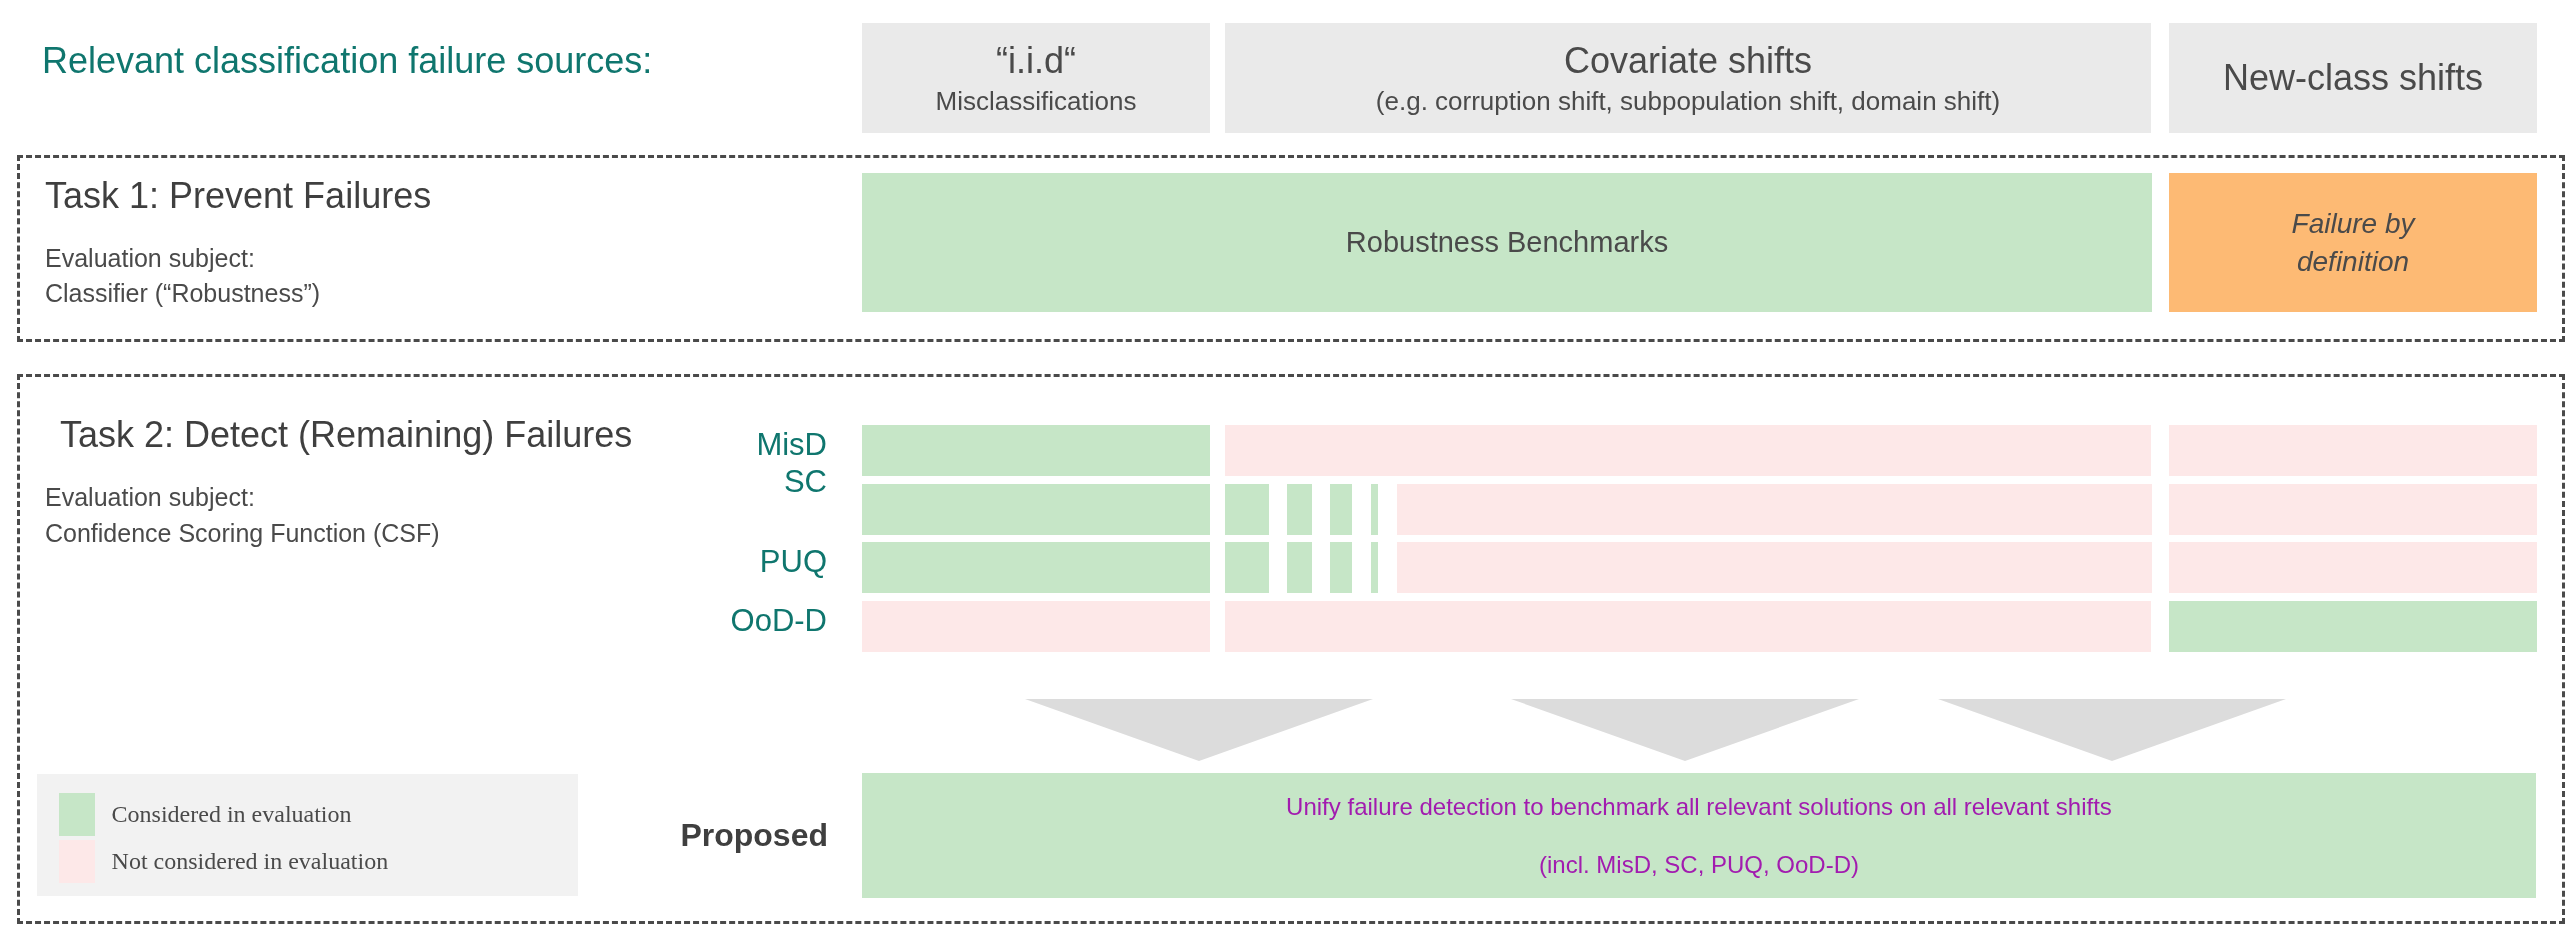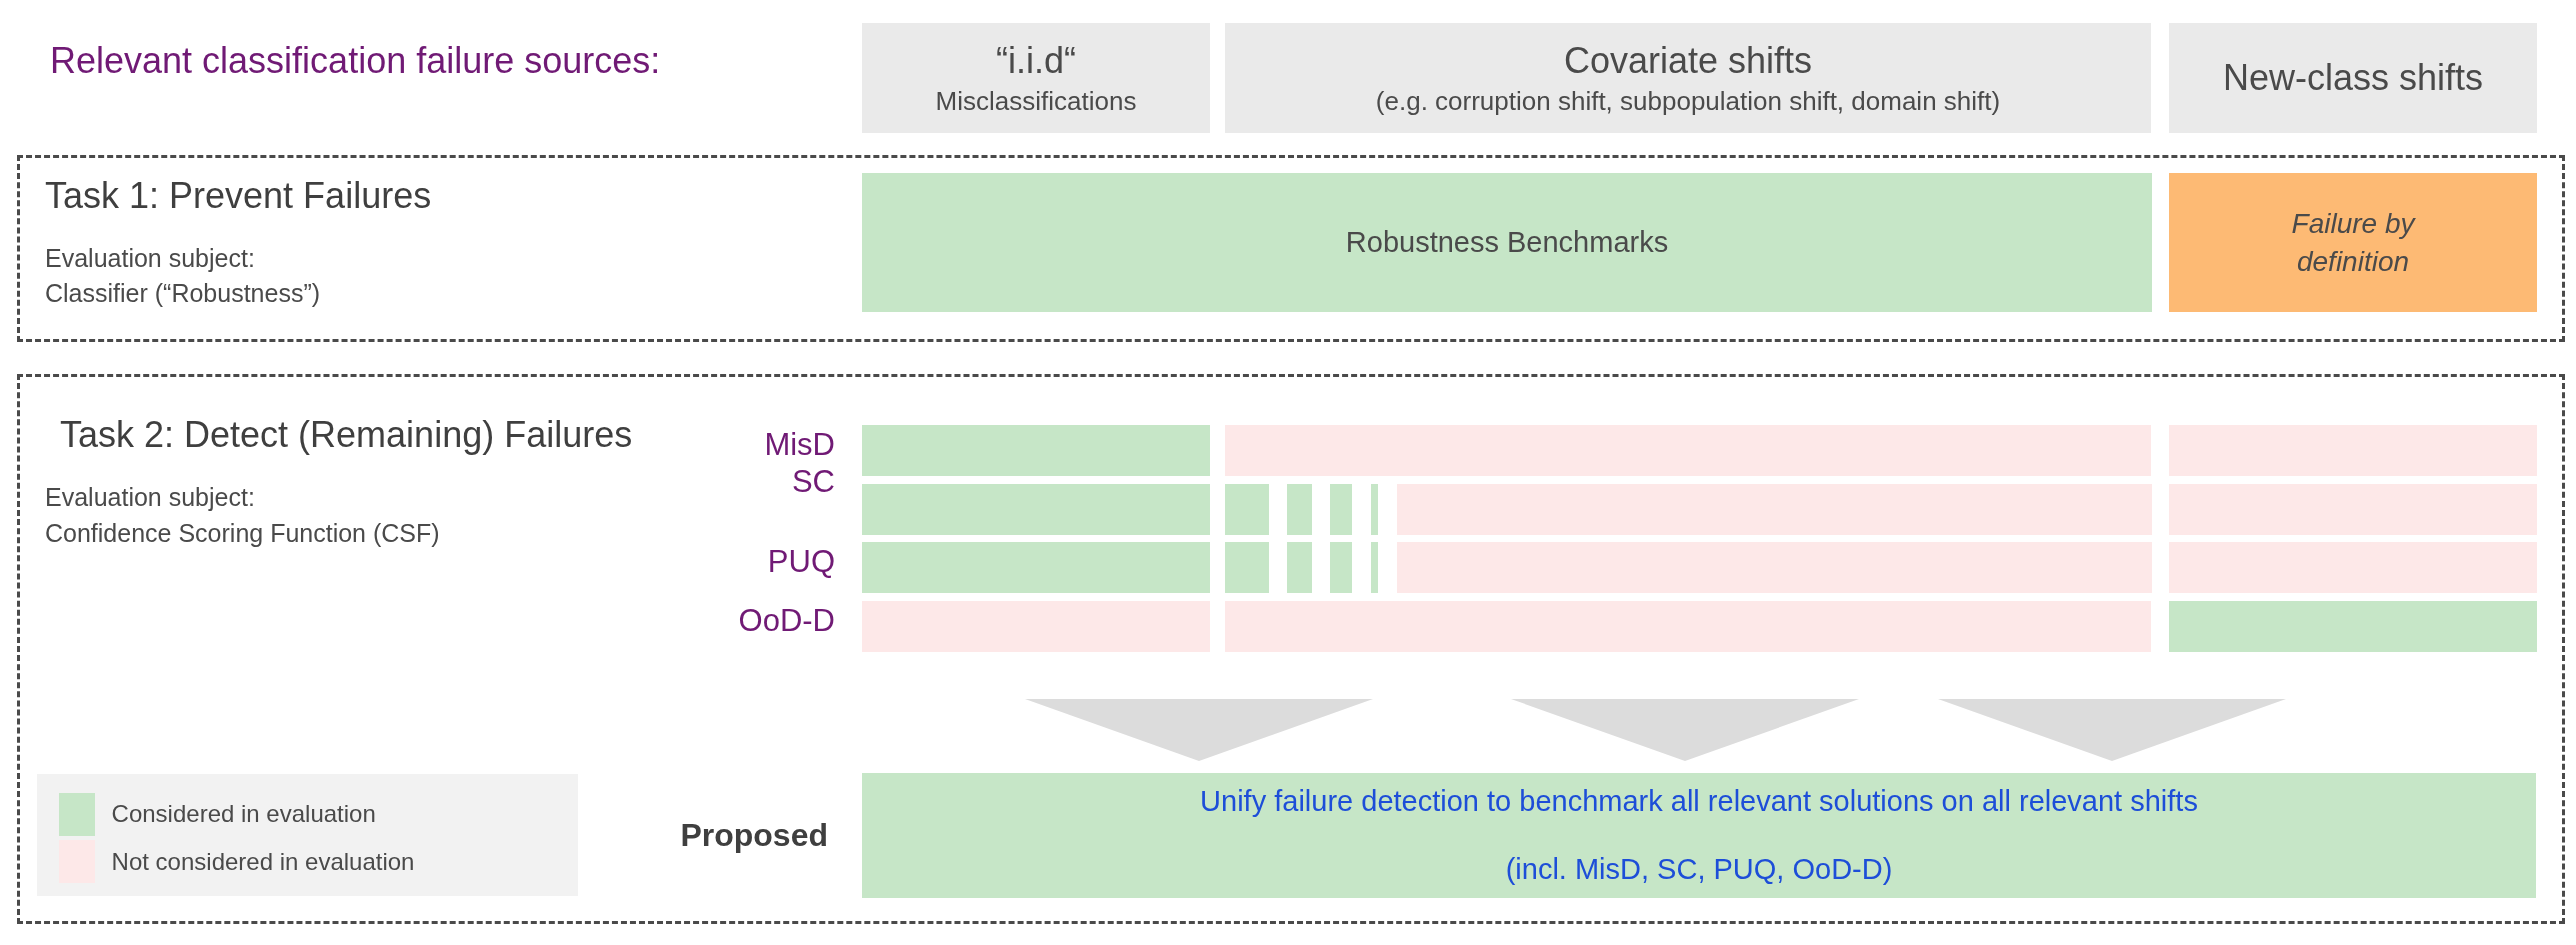--- a/index.html
+++ b/index.html
@@ -19,30 +19,30 @@
   .section{
     box-sizing:border-box;
     border:3.1px dashed #4a4a4a;
     background:#ffffff;
   }
   .task-title{font-size:36px;color:#3f3f3f;}
   .task-sub{font-size:25px;color:#4a4a4a;line-height:1.45;}
   .green{background:#c6e6c7;gap:12px;}
   .pink{background:#fde8e8;}
   .lightgray{background:#fdba74;font-style:italic;}
-  .row-label{font-size:31px;color:#701a75;text-align:right;margin-left:8px;}
+  .row-label{font-size:31px;color:#0f766e;text-align:right;}
   .bar{box-sizing:border-box;}
   .benchtext{font-size:29px;color:#4a4a4a;line-height:1.45;}
   .failtext{font-size:28px;color:#4a4a4a;line-height:1.35;}
-  .legend{background:#f2f2f2;box-sizing:border-box;}
+  .legend{background:#f2f2f2;box-sizing:border-box;font-family:Liberation Serif, serif;}
   .legend-row{display:flex;align-items:center;}
   .legend-swatch{width:36px;height:43px;flex:none;}
   .legend-text{font-size:24px;color:#4a4a4a;margin-left:17px;white-space:nowrap;}
   .proposed-label{font-size:32px;font-weight:bold;color:#3f3f3f;text-align:right;}
-  .proposed-box{font-size:29px;color:#1d4ed8;line-height:1.9;text-align:center;}
+  .proposed-box{font-size:24px;color:#a21caf;line-height:1.9;text-align:center;}
   .arrow{width:0;height:0;border-left:174px solid transparent;border-right:174px solid transparent;border-top:62px solid #dcdcdc;}
   .stack{display:flex;flex-direction:column;justify-content:center;}
 </style>
 </head>
 <body>
 
 <div class="abs row-label" style="left:42px;top:40px;width:788px;text-align:left;font-size:36px;">Relevant classification failure sources:</div>
 
 <div class="abs box hdr-box stack" style="left:862px;top:23px;width:348px;height:110px;">
   <div class="hdr-title">“i.i.d“</div>

